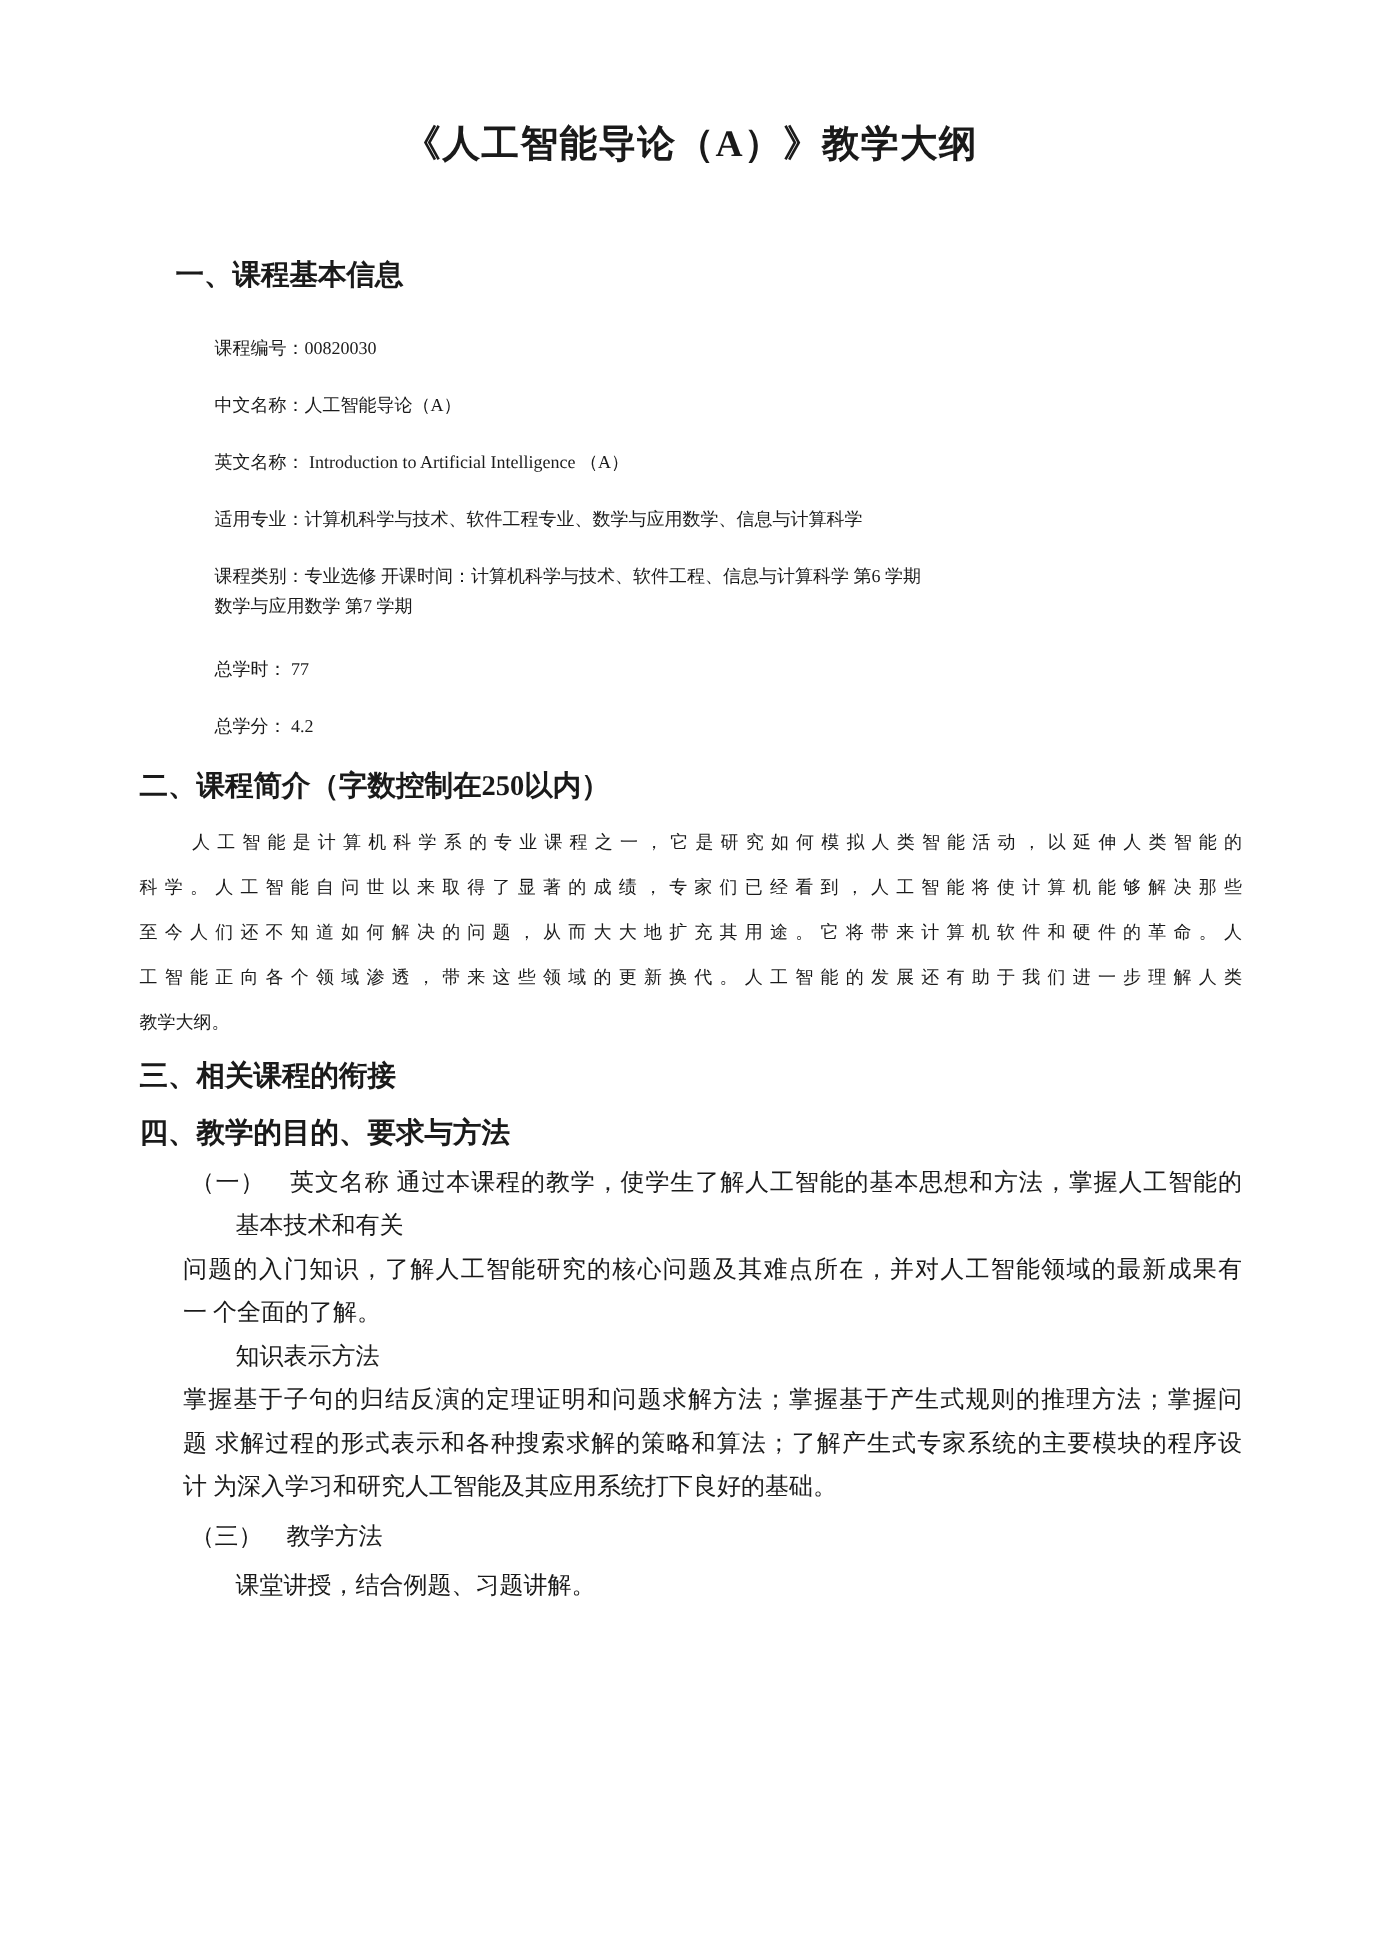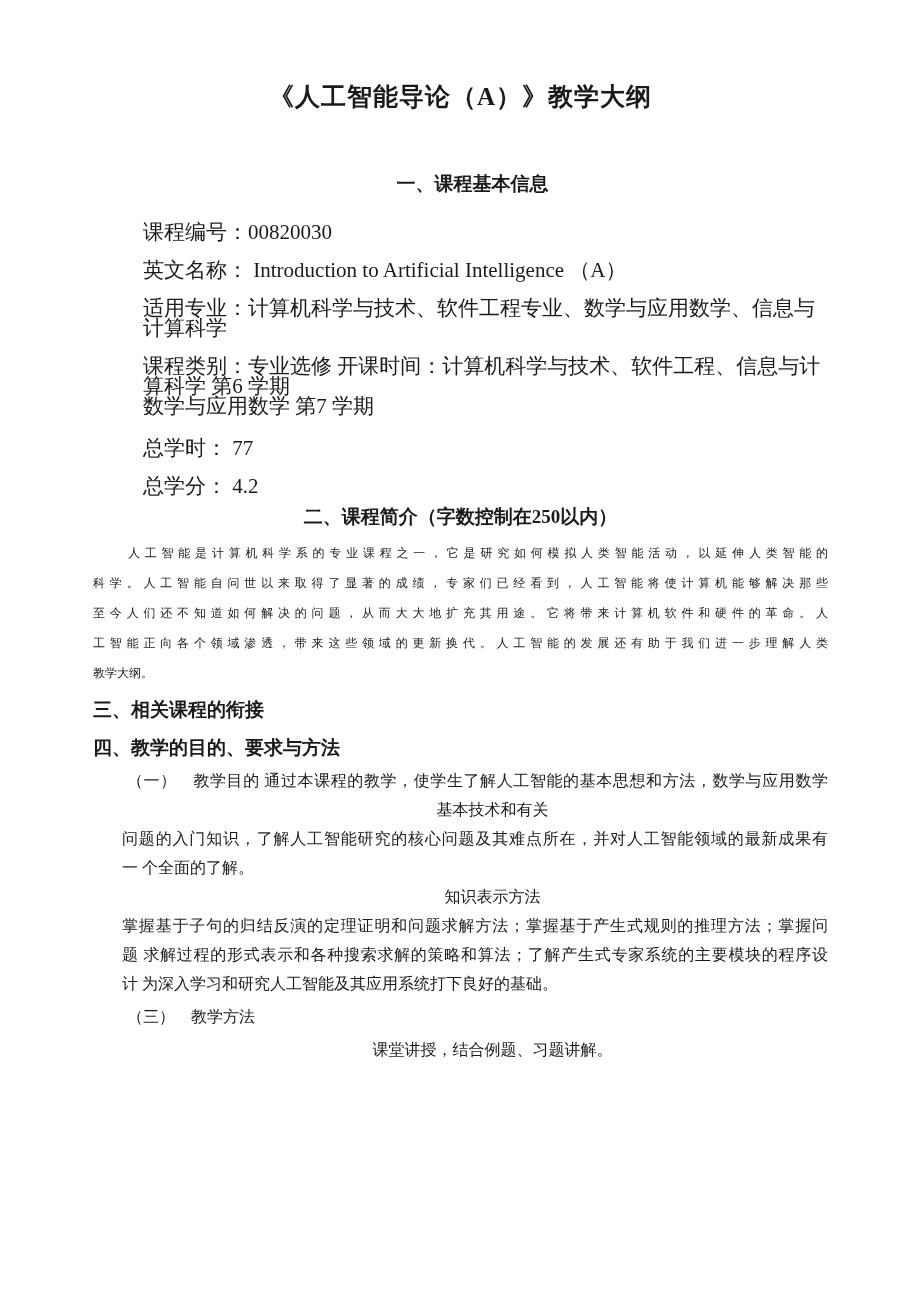--- a/index.html
+++ b/index.html
@@ -25,64 +25,65 @@
   }
 
   .h {
     margin: 0;
     font-size: 19px;
     line-height: 21px;
     font-weight: bold;
   }
   .h-indent { padding-left: 24px; }   
 
-  .line { font-size: 21px; line-height: 20px; }
+  .line { font-size: 12px; line-height: 20px; }
   .indent50 { padding-left: 50px; }   
 
   
-  .s1-h { margin-top: 61px; text-align: center; }
+  .s1-h { margin-top: 61px; }
   .info-line { margin-top: 18px; }
   .info-first { margin-top: 28px; }
   .wrap-cont { margin-top: 0; }    
   .after-wrap { margin-top: 22px; }
 
   
-  .s2-h { margin-top: 10px; text-align: center; }
+  .s2-h { margin-top: 20px; }
   .para { margin-top: 16px; }
   .pline { font-size: 12px; line-height: 20px; margin-bottom: 10px; }
   .pline.first { padding-left: 35px; }  
 
   
   .s3-h { margin-top: 16px; }
   .prereq { margin-top: 14px; }
 
   
   .s4-h { margin-top: 17px; }
   .t-lines { margin-top: 13px; }
   .tline { font-size: 16px; line-height: 20px; margin-top: 9px; }
   .tline.flush { padding-left: 29px; }  
   .tline.item  { padding-left: 34px; }  
-  .tline.hang  { padding-left: 64px; text-align: center; }  
+  .tline.hang  { padding-left: 64px; }  
   .tline.first { margin-top: 0; }
   .sp-before  { margin-top: 13px; }
 
   
   .j { text-align: justify; text-align-last: justify; text-justify: inter-character; }
 </style>
 </head>
 <body>
 
 <div class="page">
   <div class="content">
 
     <h1 class="title">《人工智能导论（A）》教学大纲</h1>
 
     <section>
       <h2 class="h h-indent s1-h">一、课程基本信息</h2>
       <div class="line indent50 info-line info-first">课程编号：00820030</div>
+      <div class="line indent50 info-line">中文名称：人工智能导论（A）</div>
       <div class="line indent50 info-line">英文名称： Introduction to Artificial Intelligence （A）</div>
       <div class="line indent50 info-line">适用专业：计算机科学与技术、软件工程专业、数学与应用数学、信息与计算科学</div>
       <div class="line indent50 info-line">课程类别：专业选修 开课时间：计算机科学与技术、软件工程、信息与计算科学 第6 学期</div>
       <div class="line indent50 wrap-cont">数学与应用数学 第7 学期</div>
       <div class="line indent50 after-wrap">总学时： 77</div>
       <div class="line indent50 info-line">总学分： 4.2</div>
     </section>
 
     <section>
       <h2 class="h s2-h">二、课程简介（字数控制在250以内）</h2>
@@ -95,21 +96,21 @@
       </div>
     </section>
 
     <section>
       <h2 class="h s3-h">三、相关课程的衔接</h2>
     </section>
 
     <section>
       <h2 class="h s4-h">四、教学的目的、要求与方法</h2>
       <div class="t-lines">
-        <div class="tline item first j">（一）　教学目的 通过本课程的教学，使学生了解人工智能的基本思想和方法，数学与应用数学</div>
+        <div class="tline item first j">（一）　英文名称 通过本课程的教学，使学生了解人工智能的基本思想和方法，掌握人工智能的</div>
         <div class="tline hang">基本技术和有关</div>
         <div class="tline flush j">问题的入门知识，了解人工智能研究的核心问题及其难点所在，并对人工智能领域的最新成果有</div>
         <div class="tline flush">一 个全面的了解。</div>
         <div class="tline hang">知识表示方法</div>
         <div class="tline flush j">掌握基于子句的归结反演的定理证明和问题求解方法；掌握基于产生式规则的推理方法；掌握问</div>
         <div class="tline flush j">题 求解过程的形式表示和各种搜索求解的策略和算法；了解产生式专家系统的主要模块的程序设</div>
         <div class="tline flush">计 为深入学习和研究人工智能及其应用系统打下良好的基础。</div>
         <div class="tline item sp-before">（三）　教学方法</div>
         <div class="tline hang sp-before">课堂讲授，结合例题、习题讲解。</div>
       </div>

